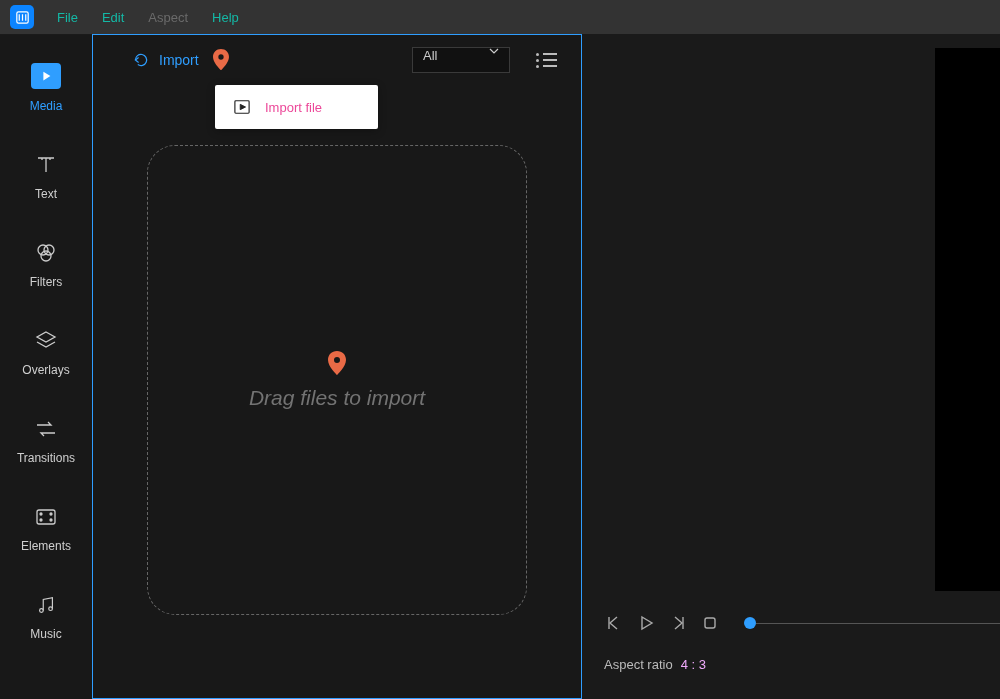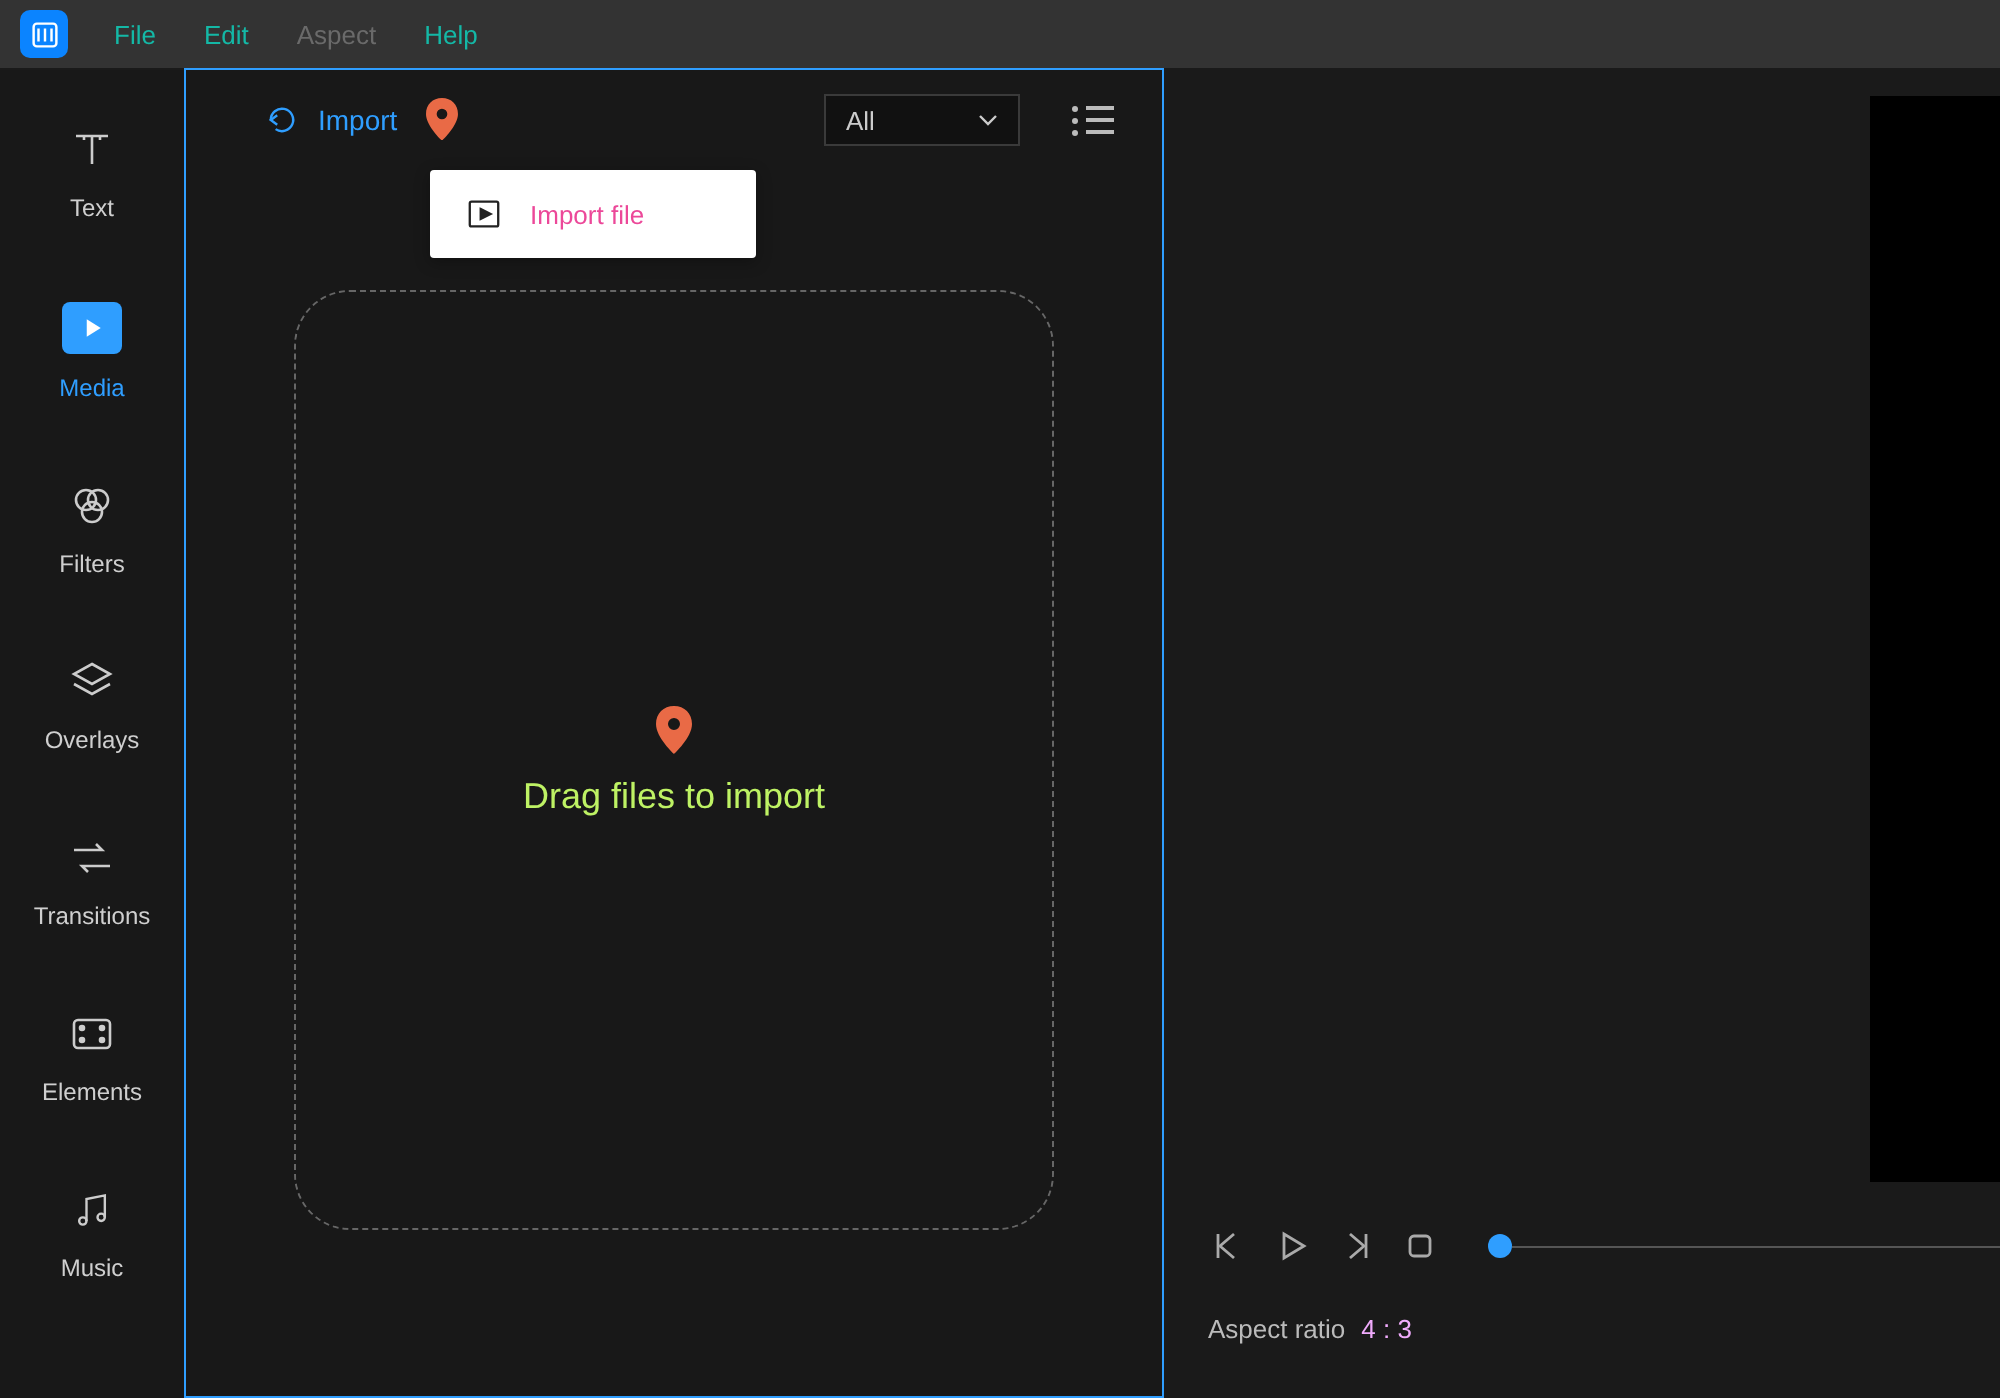--- a/index.html
+++ b/index.html
@@ -24,36 +24,36 @@
 .side-tab.active .media-icon-bg { background: #2f9eff; border-radius: 4px; width: 30px; height: 26px; display: flex; align-items: center; justify-content: center; }
 
 
 .media-panel { width: 490px; border: 1px solid #2f9eff; background: #181818; position: relative; }
 .media-toolbar { height: 50px; display: flex; align-items: center; padding: 0 24px; gap: 12px; position: relative; }
 .import-btn { display: flex; align-items: center; gap: 10px; color: #2f9eff; font-size: 14px; cursor: pointer; margin-left: 16px; }
 .import-btn svg { width: 16px; height: 16px; stroke: #2f9eff; fill: none; }
 .marker-pin { width: 16px; height: 22px; margin-left: 2px; }
 .marker-pin svg { fill: #e96a46; }
 .toolbar-spacer { flex: 1; }
-.filter-select { width: 98px; height: 26px; background: #111; border: 1px solid #3a3a3a; color: #ccc; font-size: 13px; display: flex; align-items: center; justify-content: space-between; padding: 0 10px; cursor: pointer; }
+.filter-select { width: 98px; height: 26px; background: #111; border: 1px solid #3a3a3a; color: #ccc; font-size: 13px; display: flex; justify-content: space-between; padding: 0 10px; cursor: pointer; }
 .filter-select svg { width: 10px; height: 6px; stroke: #ccc; fill: none; }
 .view-toggle { margin-left: 14px; display: flex; flex-direction: column; gap: 3px; cursor: pointer;}
 .view-toggle .line { display: flex; align-items: center; gap: 4px; }
 .view-toggle .dot { width: 3px; height: 3px; background: #bbb; border-radius: 50%; }
 .view-toggle .bar { width: 14px; height: 2px; background: #bbb; }
 
 
 .import-menu { position: absolute; top: 50px; left: 122px; background: #fff; border-radius: 2px; width: 163px; padding: 6px 0; box-shadow: 0 2px 8px rgba(0,0,0,.3); z-index: 5; }
 .import-menu-item { display: flex; align-items: center; gap: 14px; padding: 8px 18px; font-size: 13px; color: #ec4899; cursor: pointer; }
 .import-menu-item svg { width: 18px; height: 16px; stroke: #222; fill: none; }
 
 
 .dropzone { margin: 60px 54px 0 54px; height: 470px; border: 1px dashed #666; border-radius: 28px; display: flex; flex-direction: column; align-items: center; justify-content: center; gap: 10px; }
 .dropzone .pin { width: 18px; height: 26px; }
-.dropzone .msg { font-size: 18px; color: #bef264; }
+.dropzone .msg { font-size: 21px; color: #737373; font-style: italic; }
 
 
 .preview-panel { flex: 1; background: #1a1a1a; display: flex; flex-direction: column; padding-top: 14px; }
 .preview-video { margin-left: auto; width: 65px; height: 543px; background: #000; }
 .preview-controls { display: flex; align-items: center; gap: 12px; padding: 22px 0 0 22px; }
 .playctrl { width: 20px; height: 20px; cursor: pointer; }
 .playctrl svg { stroke: #aaa; fill: none; width: 100%; height: 100%; }
 .scrubber { flex: 1; display: flex; align-items: center; margin-left: 12px;}
 .scrub-dot { width: 12px; height: 12px; background: #2f9eff; border-radius: 50%; }
 .scrub-line { flex: 1; height: 1px; background: #555; }
@@ -73,35 +73,35 @@
   </div>
   <div class="menu-item">File</div>
   <div class="menu-item">Edit</div>
   <div class="menu-item disabled">Aspect</div>
   <div class="menu-item">Help</div>
 </div>
 
 <div class="workspace">
 
   <div class="sidebar">
-    <div class="side-tab">
-      <div class="icon-box">
-        <svg viewBox="0 0 24 24" width="26" height="26" fill="none" stroke="#ccc" stroke-width="1.3">
-            <path d="M4 5h16M12 5v14M8 5v2M16 5v2"></path>
-          </svg>
-      </div>
-      <span class="label">Text</span>
-    </div>
     <div class="side-tab active">
       <div class="media-icon-bg">
         <svg viewBox="0 0 16 16" width="14" height="14">
             <polygon points="5,3 13,8 5,13" fill="white"></polygon>
           </svg>
       </div>
       <span class="label">Media</span>
+    </div>
+    <div class="side-tab">
+      <div class="icon-box">
+        <svg viewBox="0 0 24 24" width="26" height="26" fill="none" stroke="#ccc" stroke-width="1.3">
+            <path d="M4 5h16M12 5v14M8 5v2M16 5v2"></path>
+          </svg>
+      </div>
+      <span class="label">Text</span>
     </div>
     <div class="side-tab">
       <div class="icon-box">
         <svg viewBox="0 0 24 24" width="24" height="24" fill="none" stroke="#ccc" stroke-width="1.3">
             <circle cx="9" cy="9" r="5"></circle>
             <circle cx="15" cy="9" r="5"></circle>
             <circle cx="12" cy="15" r="5"></circle>
           </svg>
       </div>
       <span class="label">Filters</span>

